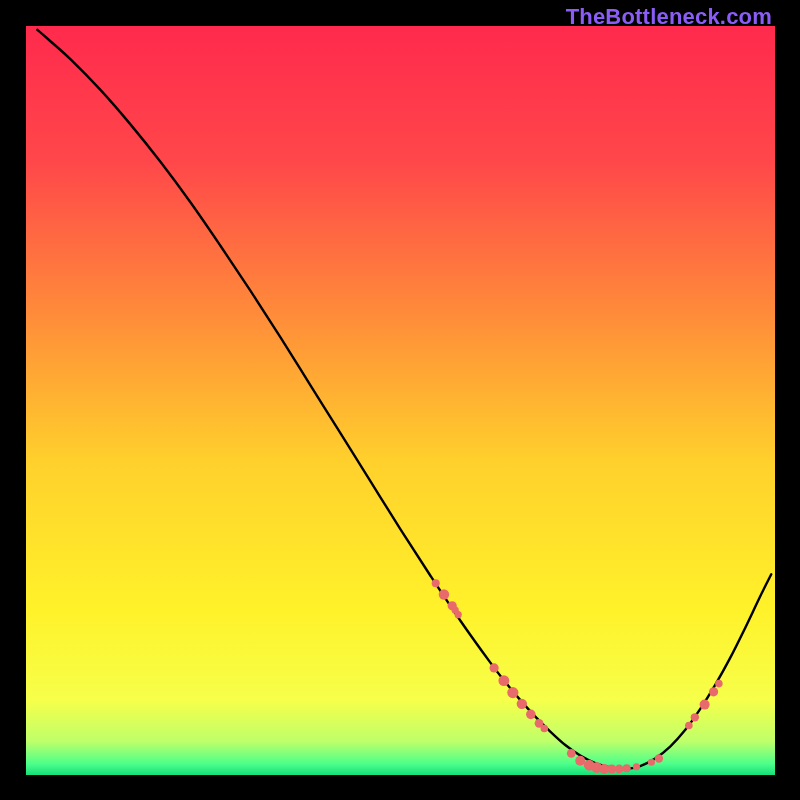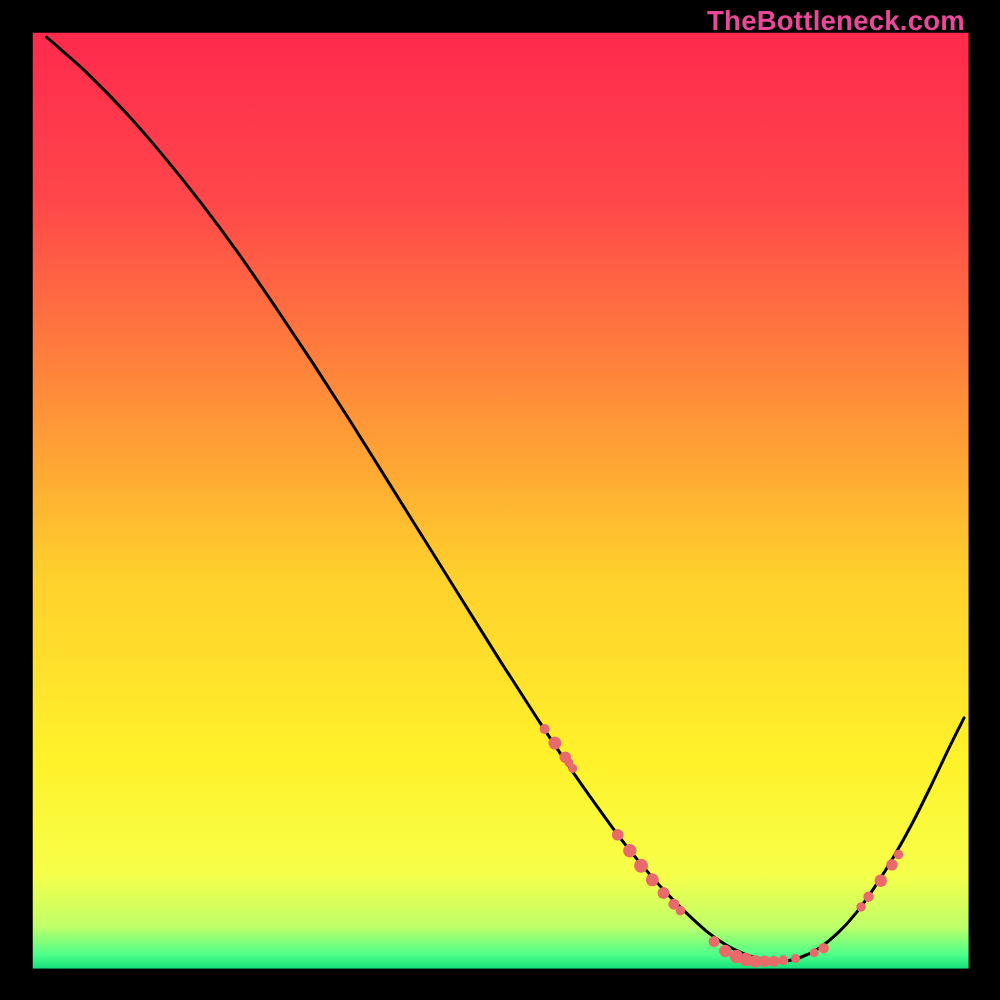--- a/index.html
+++ b/index.html
@@ -19,21 +19,21 @@
     width: 749px;
     height: 749px;
   }
   .watermark {
     position: absolute;
     right: 28px;
     top: 4px;
     font-family: Arial, Helvetica, sans-serif;
     font-size: 22px;
     font-weight: 600;
-    color: #ec4899;
+    color: #8b5cf6;
     letter-spacing: 0.2px;
   }
   svg { display: block; }
 </style>
 </head>
 <body>
 
 <div class="frame">
   <svg class="plot-area" width="749" height="749" viewBox="0 0 749 749" preserveAspectRatio="none">
     <defs>

